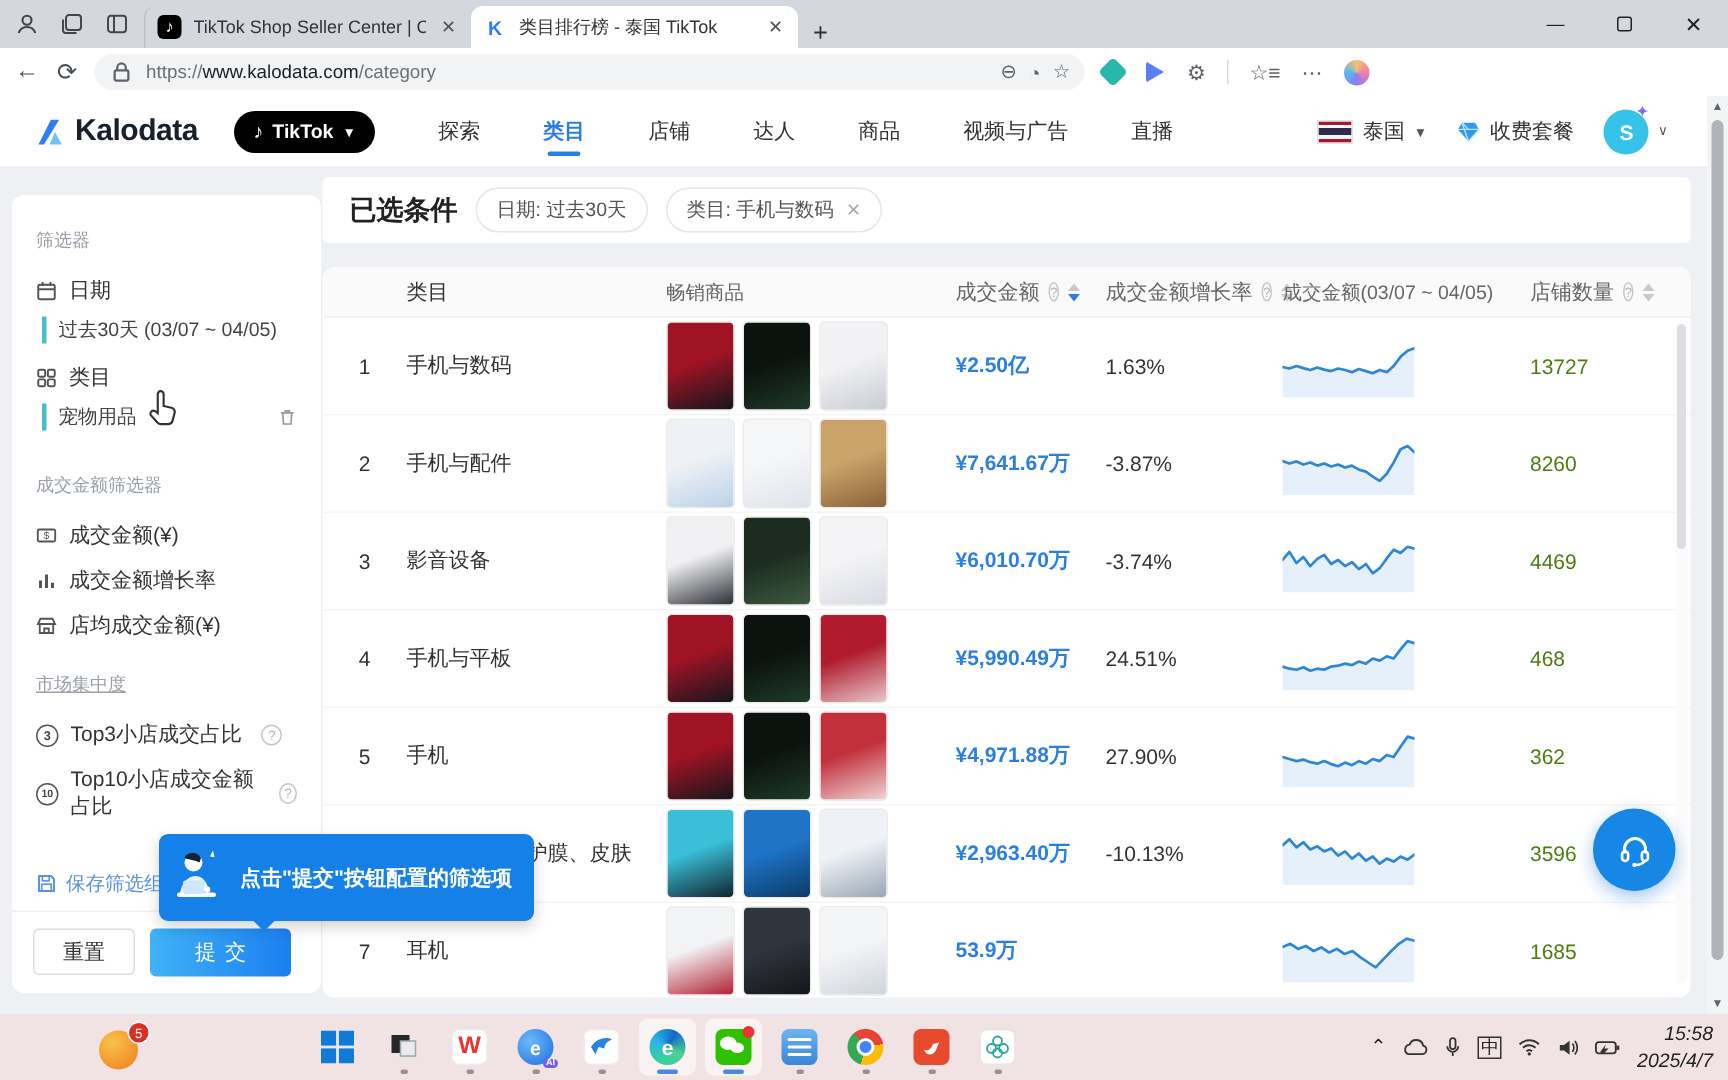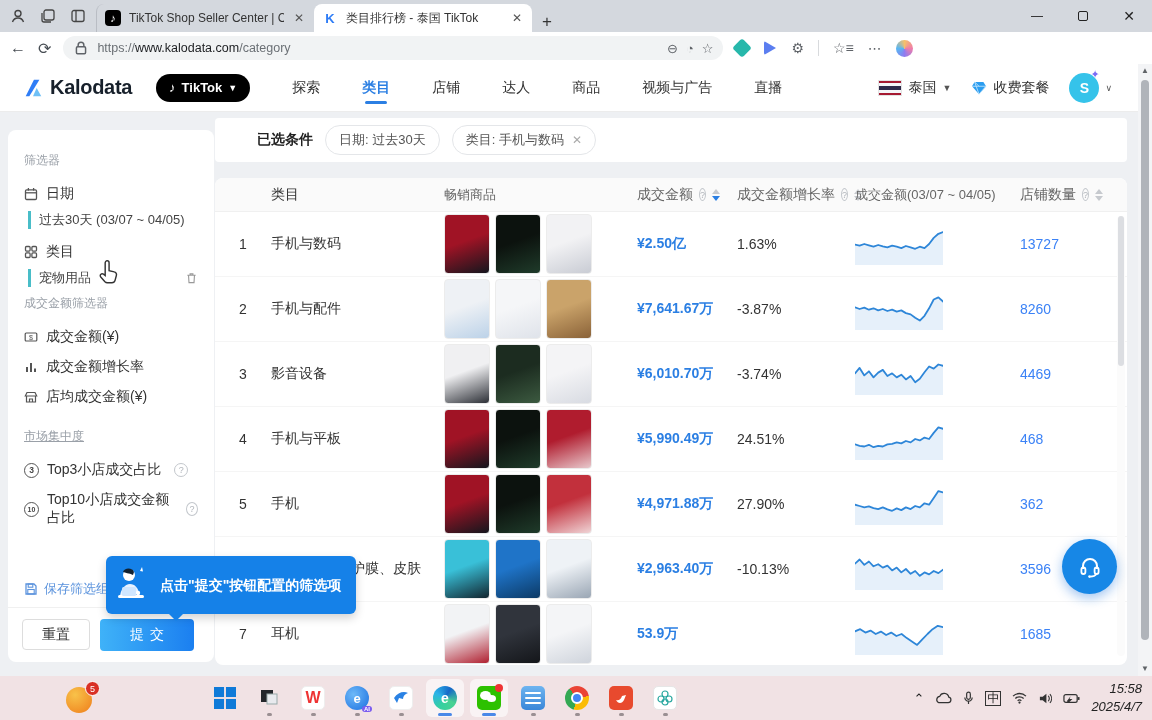--- a/index.html
+++ b/index.html
@@ -64,35 +64,35 @@
   .circ-n { width:15px; height:15px; border:1.2px solid #555; border-radius:50%; font-size:8.5px; display:inline-flex; align-items:center; justify-content:center; color:#444; font-weight:bold; flex:none; }
   .save-row { position:absolute; left:16px; bottom:64px; display:flex; align-items:center; gap:6px; font-size:13px; color:#5b93dd; }
   .sb-div { position:absolute; left:0; bottom:54px; width:100%; border-top:1px solid #f0f0f0; }
   .btn-row { position:absolute; left:14px; bottom:11px; display:flex; gap:10px; }
   .btn-reset { width:68px; height:31px; background:#fff; border:1px solid #ddd; border-radius:4px; font-size:14px; color:#333; display:flex; align-items:center; justify-content:center; }
   .btn-submit { width:94px; height:32px; border:none; border-radius:4px; background:linear-gradient(90deg,#3fb2f8,#1b7ff0); color:#fff; font-size:14px; letter-spacing:6px; padding-left:6px; display:flex; align-items:center; justify-content:center; }
   .cursor-hand { position:absolute; left:96px; top:260px; z-index:3; }
 
   
   .sel-bar { position:absolute; left:215px; top:118px; width:912px; height:44px; background:#fff; border-radius:4px; display:flex; align-items:center; padding:0 18px; gap:12px; }
-  .sel-lb { font-size:14px; font-weight:bold; color:#222;margin-left:24px; }
+  .sel-lb { font-size:18px; font-weight:bold; color:#222; }
   .chip { border:1px solid #e4e6e9; border-radius:16px; padding:5px 13px; font-size:13px; color:#555; display:flex; align-items:center; gap:8px; background:#fff; }
   .chip .x { color:#aaa; font-size:12px; }
 
   .table-card { position:absolute; left:215px; top:178px; width:912px; height:487px; background:#fff; border-radius:8px; overflow:hidden; z-index:1; }
   .thead { display:flex; align-items:center; height:34px; background:#fafafa; border-bottom:1px solid #f0f0f0; font-size:13px; color:#666; }
   .trow { display:flex; align-items:center; height:65px; border-bottom:1px solid #f5f5f5; }
   .c-rank { width:56px; text-align:center; font-size:14px; color:#333; flex:none; }
   .c-name { width:150px; font-size:14px; color:#333; flex:none; }
   .c-name.shift { padding-left:66px; }
   .c-thumbs { width:195px; padding-left:23px; display:flex; gap:5px; flex:none; }
   .c-amt { width:100px; padding-left:21px; font-size:14px; font-weight:bold; color:#2b7fe3; flex:none; white-space:nowrap; }
   .c-gro { width:118px; padding-left:21px; font-size:14px; color:#333; flex:none; }
   .c-spk { width:165px; padding-left:21px; flex:none; }
-  .c-cnt { width:90px; padding-left:21px; font-size:14px; color:#3b82f6; flex:none; }
+  .c-cnt { width:90px; padding-left:21px; font-size:14px; color:#4d7c0f; flex:none; }
   .hcell { display:flex; align-items:center; gap:4px; white-space:nowrap; }
   .sorters { display:inline-flex; flex-direction:column; gap:2px; margin-left:2px; }
   .s-up { width:0; height:0; border-left:4px solid transparent; border-right:4px solid transparent; border-bottom:5px solid #c6c9ce; }
   .s-dn { width:0; height:0; border-left:4px solid transparent; border-right:4px solid transparent; border-top:5px solid #c6c9ce; }
   .s-dn.on { border-top-color:#2b7fe3; }
   .thumb { width:46px; height:60px; border-radius:4px; border:1px solid #ececec; }
   .inner-sb { position:absolute; right:2px; top:38px; width:8px; height:440px; background:#fbfbfb; border-radius:4px; }
   .inner-sb .th { position:absolute; top:0; left:1px; width:6px; height:150px; background:#dcdee2; border-radius:3px; }
 
   .chat-fab { position:absolute; left:1062px; top:539px; width:55px; height:55px; border-radius:50%; background:#1787e6; display:flex; align-items:center; justify-content:center; box-shadow:0 4px 12px rgba(20,110,220,.4); z-index:4; }
@@ -284,21 +284,21 @@
       <span>类目</span>
     </div>
     <div class="f-val">
       <span class="sp">宠物用品</span>
       <svg width="13" height="14" viewBox="0 0 14 14">
           <path d="M2.5 4h9M5.5 4V2.6h3V4M3.8 4l.5 8h5.4l.5-8" fill="none" stroke="#999" stroke-width="1.2"></path>
         </svg>
     </div>
 
 
-    <div class="sec-lb" style="margin-top:8px;">成交金额筛选器</div>
+    <div class="sec-lb" style="margin-top:28px;">成交金额筛选器</div>
     <div class="f-item">
       <svg width="14" height="14" viewBox="0 0 14 14">
           <rect x="1.2" y="3" width="11.6" height="8" rx="1" fill="none" stroke="#555" stroke-width="1.2"></rect>
           <text x="7" y="9.6" font-size="7" text-anchor="middle" fill="#555">$</text>
         </svg>
       <span>成交金额(¥)</span>
     </div>
     <div class="f-item">
       <svg width="14" height="14" viewBox="0 0 14 14">
           <line x1="3" y1="12" x2="3" y2="7" stroke="#555" stroke-width="2"></line>

